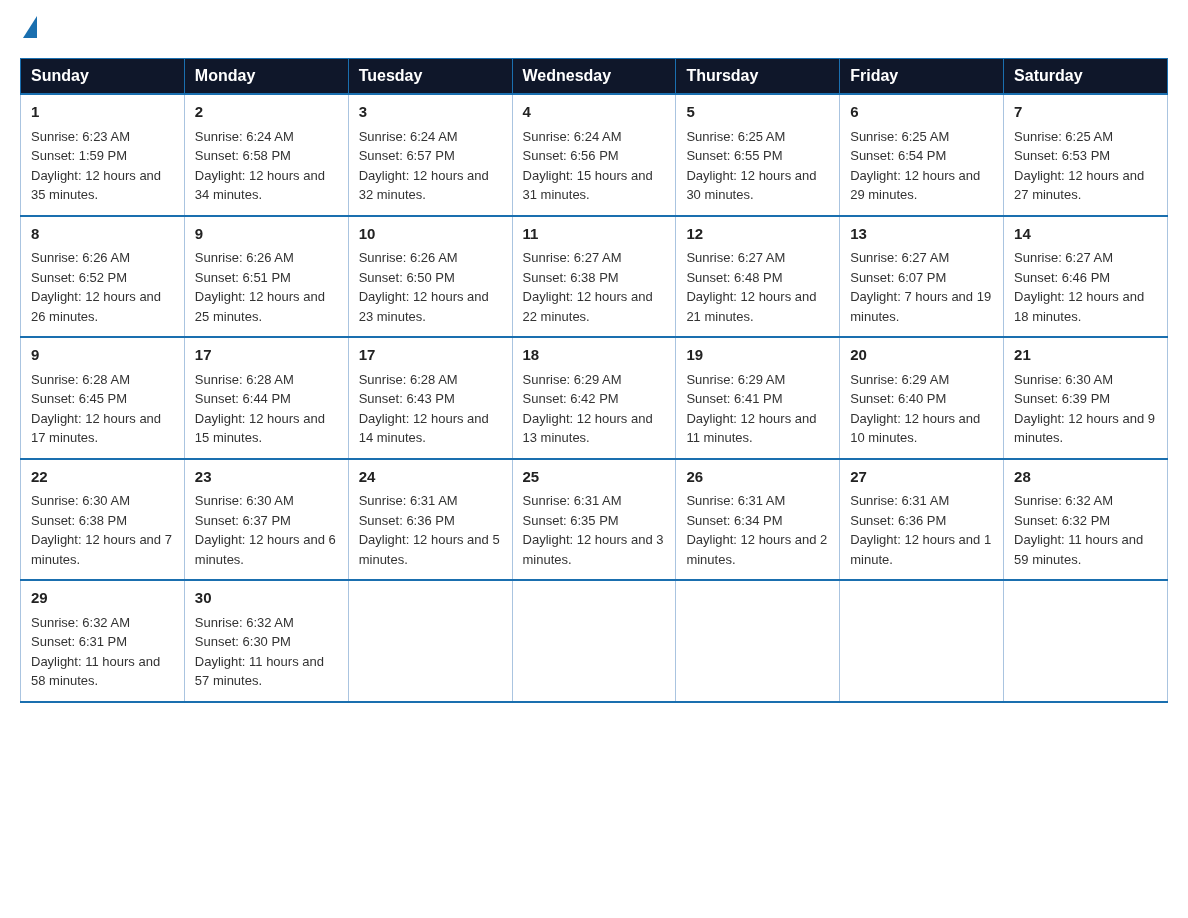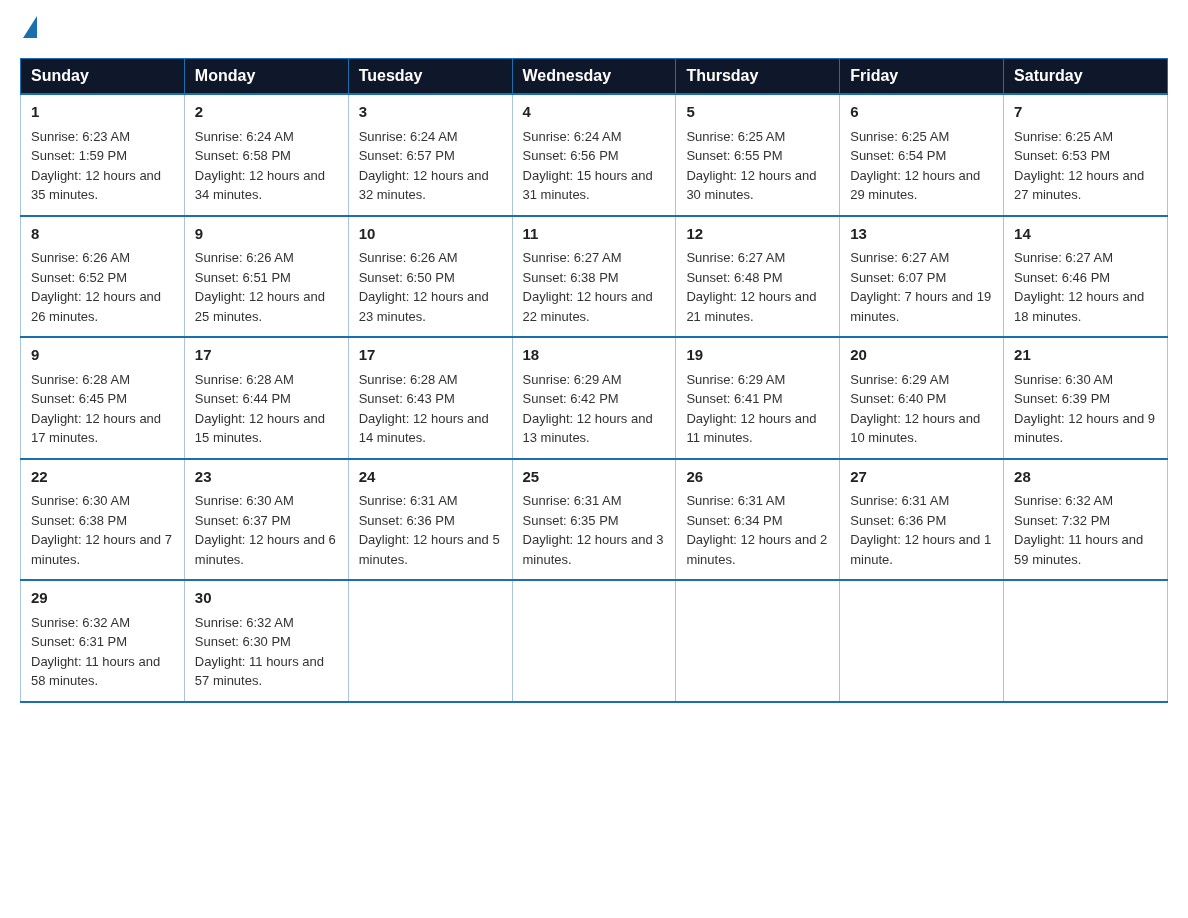--- a/index.html
+++ b/index.html
@@ -150,21 +150,21 @@
         <td><span class="day-num">20</span><span>Sunrise: 6:29 AM</span><br><span>Sunset: 6:40 PM</span><br><span>Daylight: 12 hours and 10 minutes.</span></td>
         <td><span class="day-num">21</span><span>Sunrise: 6:30 AM</span><br><span>Sunset: 6:39 PM</span><br><span>Daylight: 12 hours and 9 minutes.</span></td>
       </tr>
       <tr>
         <td><span class="day-num">22</span><span>Sunrise: 6:30 AM</span><br><span>Sunset: 6:38 PM</span><br><span>Daylight: 12 hours and 7 minutes.</span></td>
         <td><span class="day-num">23</span><span>Sunrise: 6:30 AM</span><br><span>Sunset: 6:37 PM</span><br><span>Daylight: 12 hours and 6 minutes.</span></td>
         <td><span class="day-num">24</span><span>Sunrise: 6:31 AM</span><br><span>Sunset: 6:36 PM</span><br><span>Daylight: 12 hours and 5 minutes.</span></td>
         <td><span class="day-num">25</span><span>Sunrise: 6:31 AM</span><br><span>Sunset: 6:35 PM</span><br><span>Daylight: 12 hours and 3 minutes.</span></td>
         <td><span class="day-num">26</span><span>Sunrise: 6:31 AM</span><br><span>Sunset: 6:34 PM</span><br><span>Daylight: 12 hours and 2 minutes.</span></td>
         <td><span class="day-num">27</span><span>Sunrise: 6:31 AM</span><br><span>Sunset: 6:36 PM</span><br><span>Daylight: 12 hours and 1 minute.</span></td>
-        <td><span class="day-num">28</span><span>Sunrise: 6:32 AM</span><br><span>Sunset: 7:32 PM</span><br><span>Daylight: 11 hours and 59 minutes.</span></td>
+        <td><span class="day-num">28</span><span>Sunrise: 6:32 AM</span><br><span>Sunset: 6:32 PM</span><br><span>Daylight: 11 hours and 59 minutes.</span></td>
       </tr>
       <tr>
         <td><span class="day-num">29</span><span>Sunrise: 6:32 AM</span><br><span>Sunset: 6:31 PM</span><br><span>Daylight: 11 hours and 58 minutes.</span></td>
         <td><span class="day-num">30</span><span>Sunrise: 6:32 AM</span><br><span>Sunset: 6:30 PM</span><br><span>Daylight: 11 hours and 57 minutes.</span></td>
         <td class="empty"></td>
         <td class="empty"></td>
         <td class="empty"></td>
         <td class="empty"></td>
         <td class="empty"></td>
       </tr>

